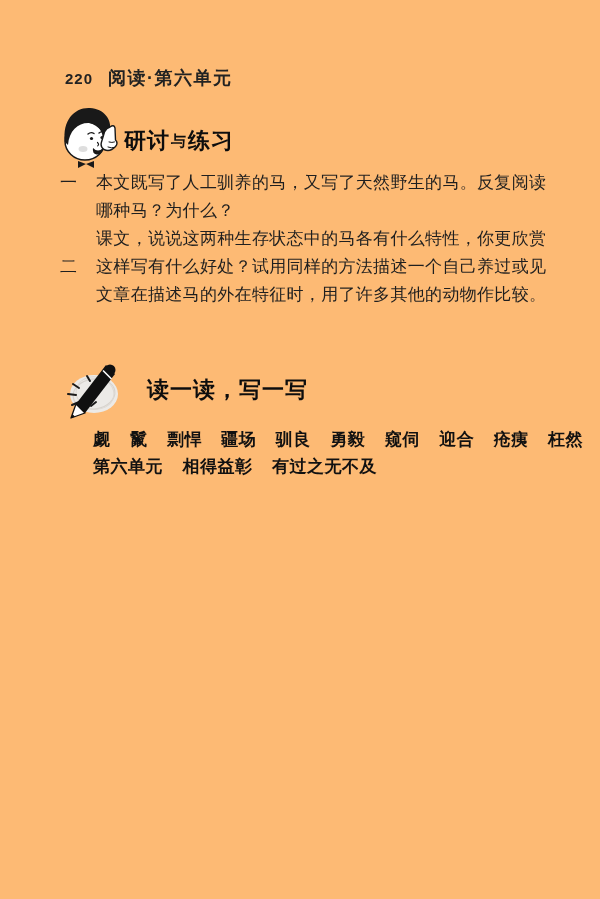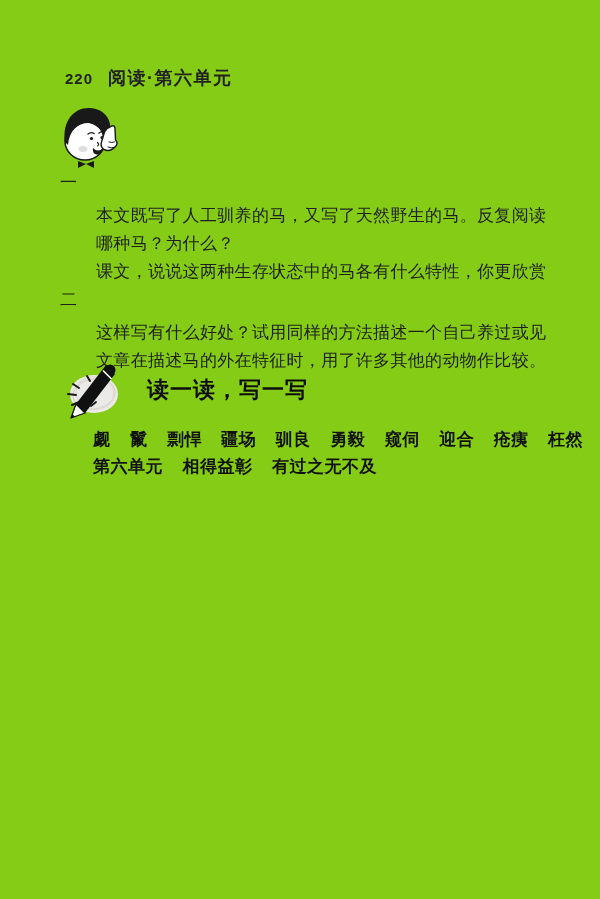--- a/index.html
+++ b/index.html
@@ -1,21 +1,21 @@
 <!DOCTYPE html>
 <html><head>
 <meta charset="utf-8">
 <style>
   html, body { margin: 0; padding: 0; background: #888; }
   .page {
     position: relative;
     width: 600px;
     height: 899px;
     margin: 0 auto;
-    background: #84cc16;
+    background: #fdba74;
     font-family: "Liberation Sans", sans-serif;
     color: #1f1f1f;
     overflow: hidden;
   }
 
   
   .page-header {
     position: absolute;
     left: 65px;
     top: 66px;
@@ -57,21 +57,21 @@
     top: 169px;
     width: 500px;
   }
   .q-item { display: flex; align-items: flex-start; }
   .q-num {
     flex: 0 0 36px;
     font-size: 17px;
     line-height: 28px;
     color: #1f1f1f;
   }
-  .q-text { flex: 1; margin-top: 33px; }
+  .q-text { flex: 1; }
   .q-line {
     font-size: 17px;
     line-height: 28px;
     letter-spacing: 0.32px;
     white-space: nowrap;
     color: #1f1f1f;
   }
 
   
   .vocab {
@@ -110,20 +110,23 @@
       <circle cx="45" cy="33.5" r="1.6" fill="#191919"></circle>
       <path d="M40.5 38.5 q2 2 0.2 3.4" stroke="#191919" stroke-width="1.2" fill="none" stroke-linecap="round"></path>
       <ellipse cx="26" cy="45" rx="4.5" ry="3" fill="#dedede"></ellipse>
       <path d="M36 44 q5 5 10 0 q-1.5 7.5 -6.5 6.5 q-4.5 -1 -3.5 -6.5 z" fill="#191919"></path>
       <path d="M53 23 q4 -3 5 1 l0.5 12 q3 3 0 6.5 q-5.5 6 -11.5 3 q-4 -2.5 -2.5 -7.5 l3 -10 q2 -4 5.5 -5 z" fill="#ffffff" stroke="#191919" stroke-width="1.4" stroke-linejoin="round"></path>
       <path d="M52 38 q3 1 5.5 0 M51 43 q3.5 1.5 6 0.5" stroke="#191919" stroke-width="1" fill="none" stroke-linecap="round"></path>
       <path d="M21 57 l8 3 l-8 4 z" fill="#191919"></path>
       <path d="M37 57 l-8 3 l8 4 z" fill="#191919"></path>
     </svg>
   </div>
+  <h2 class="sec-title title-1">
+    <span>研讨</span><span class="small">与</span><span>练习</span>
+  </h2>
 
   <div class="questions">
     <div class="q-item">
       <span class="q-num">一</span>
       <div class="q-text">
         <div class="q-line">本文既写了人工驯养的马，又写了天然野生的马。反复阅读</div>
         <div class="q-line">哪种马？为什么？</div>
         <div class="q-line">课文，说说这两种生存状态中的马各有什么特性，你更欣赏</div>
       </div>
     </div>

